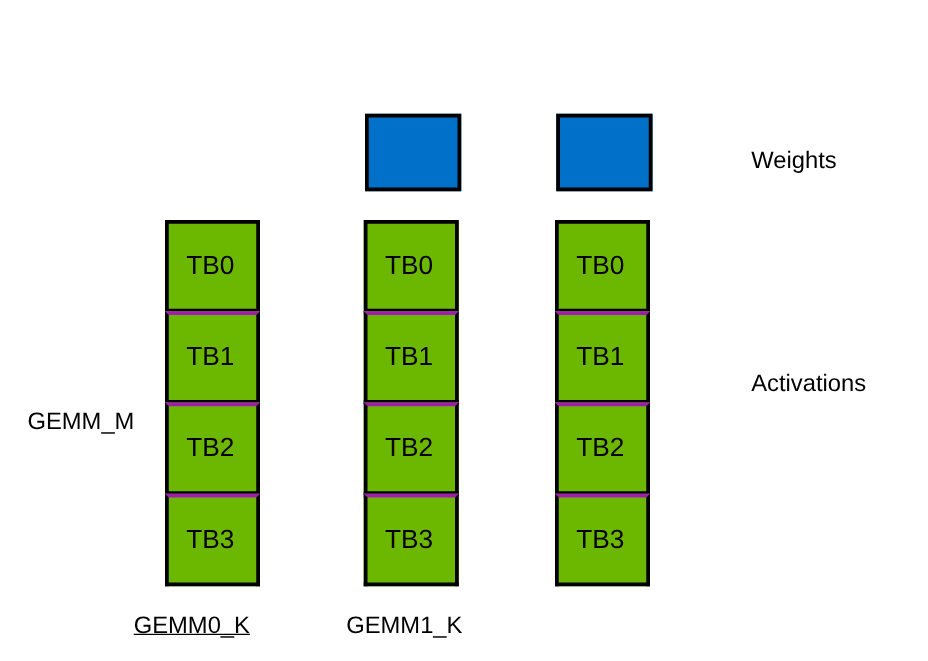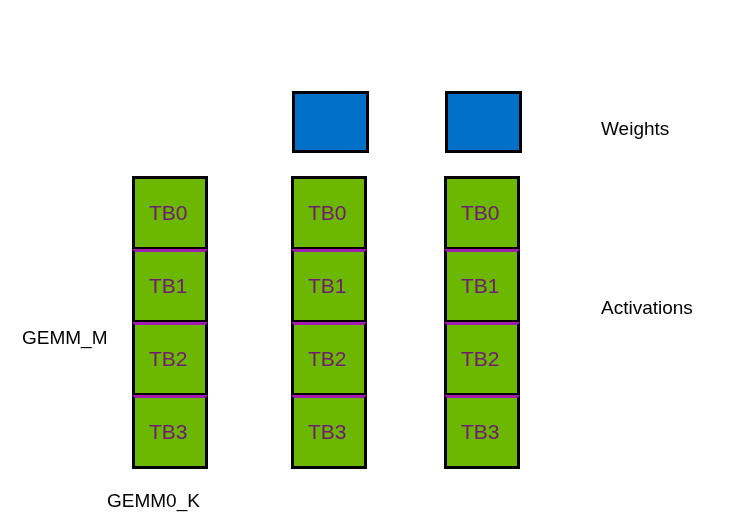--- a/index.html
+++ b/index.html
@@ -57,21 +57,21 @@
     display: flex;
     flex-direction: column;
   }
   .cell {
     height: 74px;
     background: #6cb800;
     border: 3px solid #000000;
     box-sizing: border-box;
     display: flex;
     align-items: center;
-    color: #701a75;
+    color: #000000;
     font-size: 21px;
     padding-left: 14px;
     box-sizing: border-box;
   }
   .cell + .cell {
     border-top: 3px solid #a21caf;
     margin-top: -1px;
   }
 </style>
 </head>
@@ -105,16 +105,17 @@
     <div class="cell">TB2</div>
     <div class="cell">TB3</div>
   </div>
 
   <div class="label" style="left: 22px; top: 310px; margin-top: 16px;">GEMM_M</div>
 
   <div class="label" style="left: 601px; top: 104px; margin-top: 13px;">Weights</div>
 
   <div class="label" style="left: 601px; top: 296px;">Activations</div>
 
-  <div class="label" style="left: 107px; top: 489px;">GEMM0_K</div>
+  <div class="label" style="left: 107px; top: 489px; text-decoration: underline;">GEMM0_K</div>
 
+  <div class="label" style="left: 277px; top: 489px;">GEMM1_K</div>
 
 </div>
 
 </body></html>

